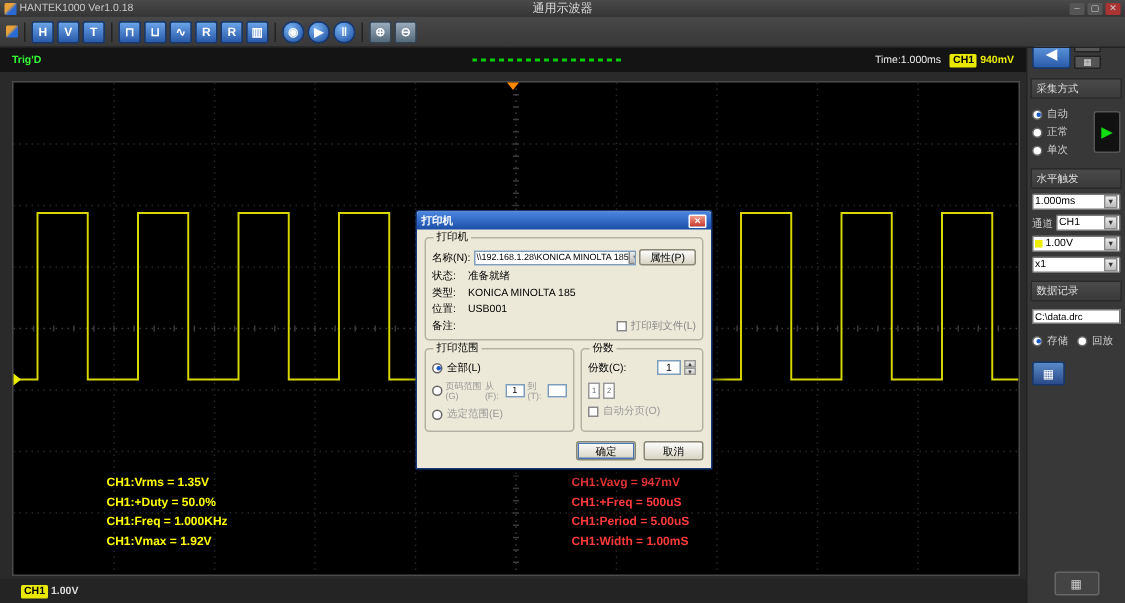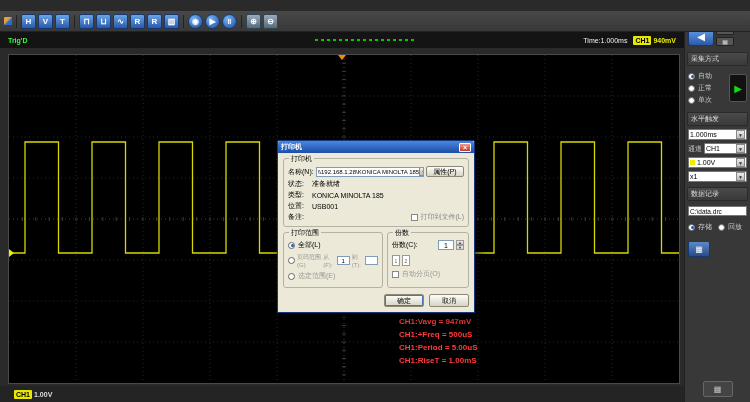--- a/index.html
+++ b/index.html
@@ -27,21 +27,21 @@
 .time{margin-left:auto;color:#eee;font-size:7px}
 .chbadge{background:#e8e800;color:#000;font-size:7px;font-weight:bold;padding:0 2px;border-radius:1px;margin-left:6px;height:9px;line-height:9px}
 .chval{color:#ee0;font-size:7px;margin-left:2px;font-weight:bold}
 .chval.dim{color:#ddd}
 
 .scope{position:absolute;left:8px;top:54px;width:672px;height:330px;background:#000;border:1px solid #4a4a4a}
 .scope svg{position:absolute;left:0;top:0}
 .meas{position:absolute;font-size:8px;font-weight:bold}
 .meas div{line-height:13px;white-space:nowrap}
 .meas.left{left:62px;top:260px;color:#ffff00}
-.meas.right{left:390px;top:260px;color:#ff3b3b}
+.meas.right{left:372px;top:260px;color:#ff3b3b}
 .trigmark{position:absolute;left:329px;top:0;width:0;height:0;border-left:4px solid transparent;border-right:4px solid transparent;border-top:5px solid #f80;cursor:pointer}
 .chmark{position:absolute;left:0;top:194px;width:0;height:0;border-top:4px solid transparent;border-bottom:4px solid transparent;border-left:5px solid #ee0;cursor:pointer}
 
 .bottombar{position:absolute;left:0;top:386px;width:684px;height:16px;background:#242424;display:flex;align-items:center;padding:0 8px}
 
 .sidebar{position:absolute;left:684px;top:11px;width:66px;height:391px;background:#383838;border-left:1px solid #222;padding:2px 3px;font-size:7px;color:#ccc}
 .sb-label{color:#aaa;font-size:7px;margin:1px 0 2px}
 .sb-toprow{display:flex;gap:2px;margin-bottom:6px}
 .sb-back{width:26px;height:20px;background:linear-gradient(#6aa4e8,#2a5aaa);border:1px solid #16386e;border-radius:3px;color:#fff;font-size:10px;display:flex;align-items:center;justify-content:center;cursor:pointer}
 .sb-mini{display:flex;flex-direction:column;gap:2px}
@@ -93,20 +93,32 @@
 .page{width:8px;height:11px;background:#fff;border:1px solid #999;font-size:5px;line-height:11px;text-align:center;color:#666}
 .dlg-btns{display:flex;justify-content:flex-end;gap:5px;margin-top:2px}
 .dlg-btns .xbtn{width:40px;height:13px}
 .xbtn.default{box-shadow:0 0 0 1px #4a76b8 inset}
 </style>
 </head>
 <body>
 
 <div class="app">
 
+  <div class="titlebar">
+    <div class="t-left">
+      <span class="logo"></span>
+      <span>HANTEK1000 Ver1.0.18</span>
+    </div>
+    <div class="t-center">通用示波器</div>
+    <div class="t-right">
+      <span class="winbtn">–</span>
+      <span class="winbtn">▢</span>
+      <span class="winbtn close">✕</span>
+    </div>
+  </div>
 
   <div class="toolbar">
     <span class="logo"></span>
     <span class="tsep"></span>
     <button class="tbtn">H</button>
     <button class="tbtn">V</button>
     <button class="tbtn">T</button>
     <span class="tsep"></span>
     <button class="tbtn">⊓</button>
     <button class="tbtn">⊔</button>
@@ -234,25 +246,31 @@
         <line x1="333" y1="278.8" x2="337" y2="278.8" stroke="#3a3a3a" stroke-width="1"></line>
         <line x1="333" y1="287" x2="337" y2="287" stroke="#3a3a3a" stroke-width="1"></line>
         <line x1="333" y1="295.2" x2="337" y2="295.2" stroke="#3a3a3a" stroke-width="1"></line>
         <line x1="333" y1="303.4" x2="337" y2="303.4" stroke="#3a3a3a" stroke-width="1"></line>
         <line x1="333" y1="311.6" x2="337" y2="311.6" stroke="#3a3a3a" stroke-width="1"></line>
         <line x1="333" y1="319.8" x2="337" y2="319.8" stroke="#3a3a3a" stroke-width="1"></line>
         <path d="M0 198 L16 198 L16 87 L49.5 87 L49.5 198 L83 198 L83 87 L116.5 87 L116.5 198 L150 198 L150 87 L183.5 87 L183.5 198 L217 198 L217 87 L250.5 87 L250.5 198 L284 198 L284 87 L317.5 87 L317.5 198 L351 198 L351 87 L384.5 87 L384.5 198 L418 198 L418 87 L451.5 87 L451.5 198 L485 198 L485 87 L518.5 87 L518.5 198 L552 198 L552 87 L585.5 87 L585.5 198 L619 198 L619 87 L652.5 87 L652.5 198 L670 198" fill="none" stroke="#d8d800" stroke-width="1.3"></path>
       </svg>
     <div class="trigmark"></div>
     <div class="chmark"></div>
+    <div class="meas left">
+      <div>CH1:Vrms = 1.35V</div>
+      <div>CH1:+Duty = 50.0%</div>
+      <div>CH1:Freq = 1.000KHz</div>
+      <div>CH1:Vmax = 1.92V</div>
+    </div>
     <div class="meas right">
       <div>CH1:Vavg = 947mV</div>
       <div>CH1:+Freq = 500uS</div>
       <div>CH1:Period = 5.00uS</div>
-      <div>CH1:RiseT = 1.00mS</div>
+      <div>CH1:Width = 1.00mS</div>
     </div>
   </div>
 
   <div class="dialog">
     <div class="dlg-title">
       <span>打印机</span>
       <span class="dlg-close">×</span>
     </div>
     <div class="dlg-body">
       <div class="grp">

